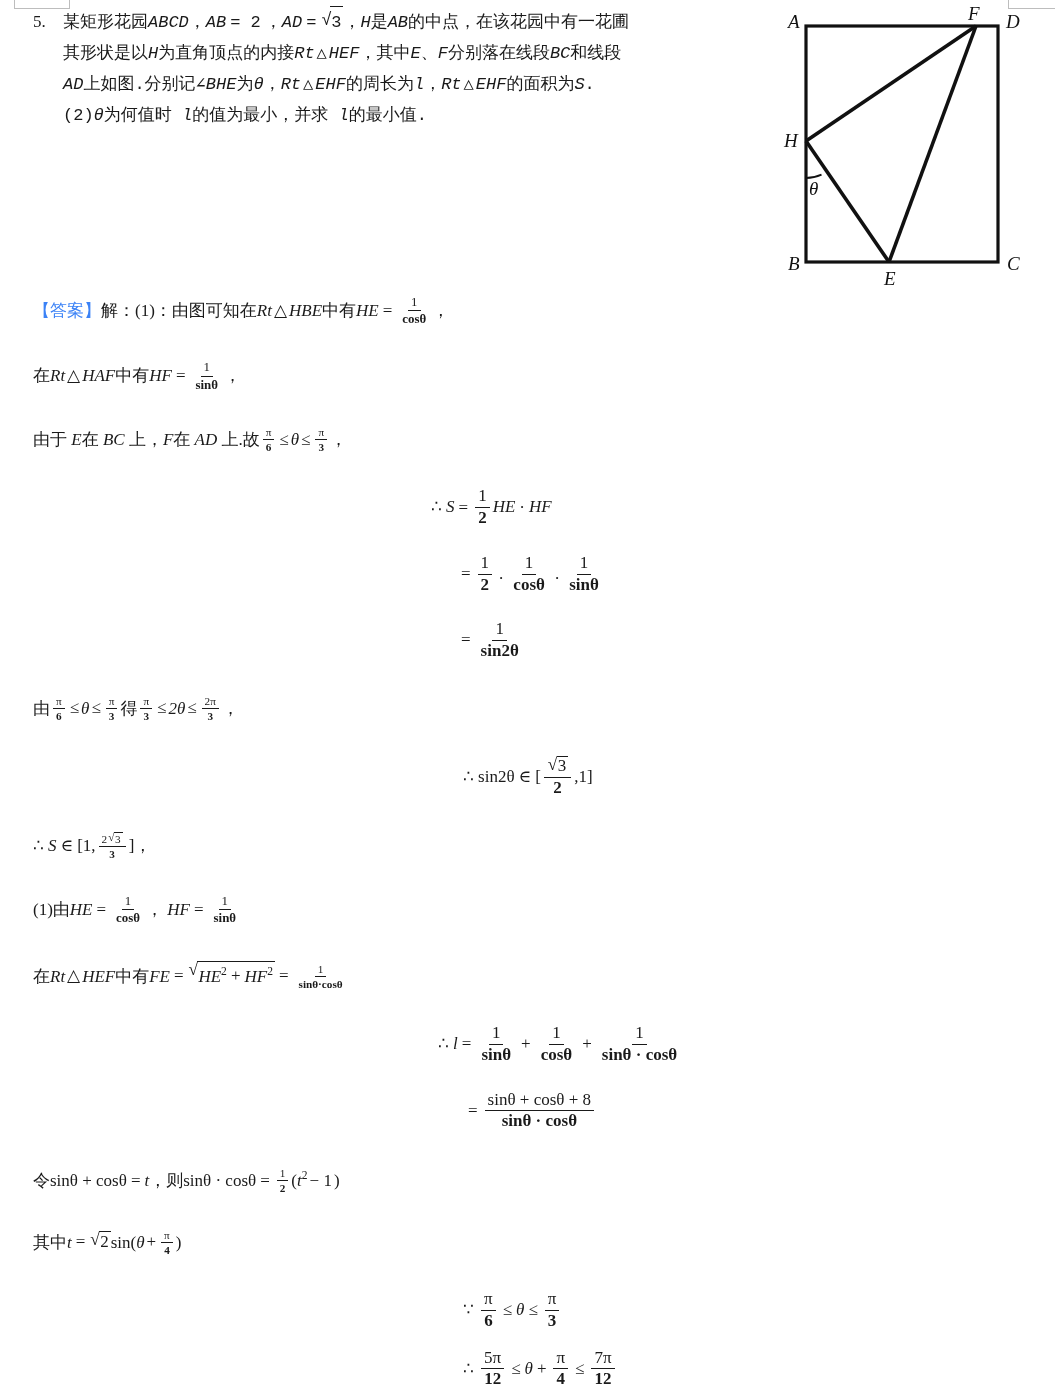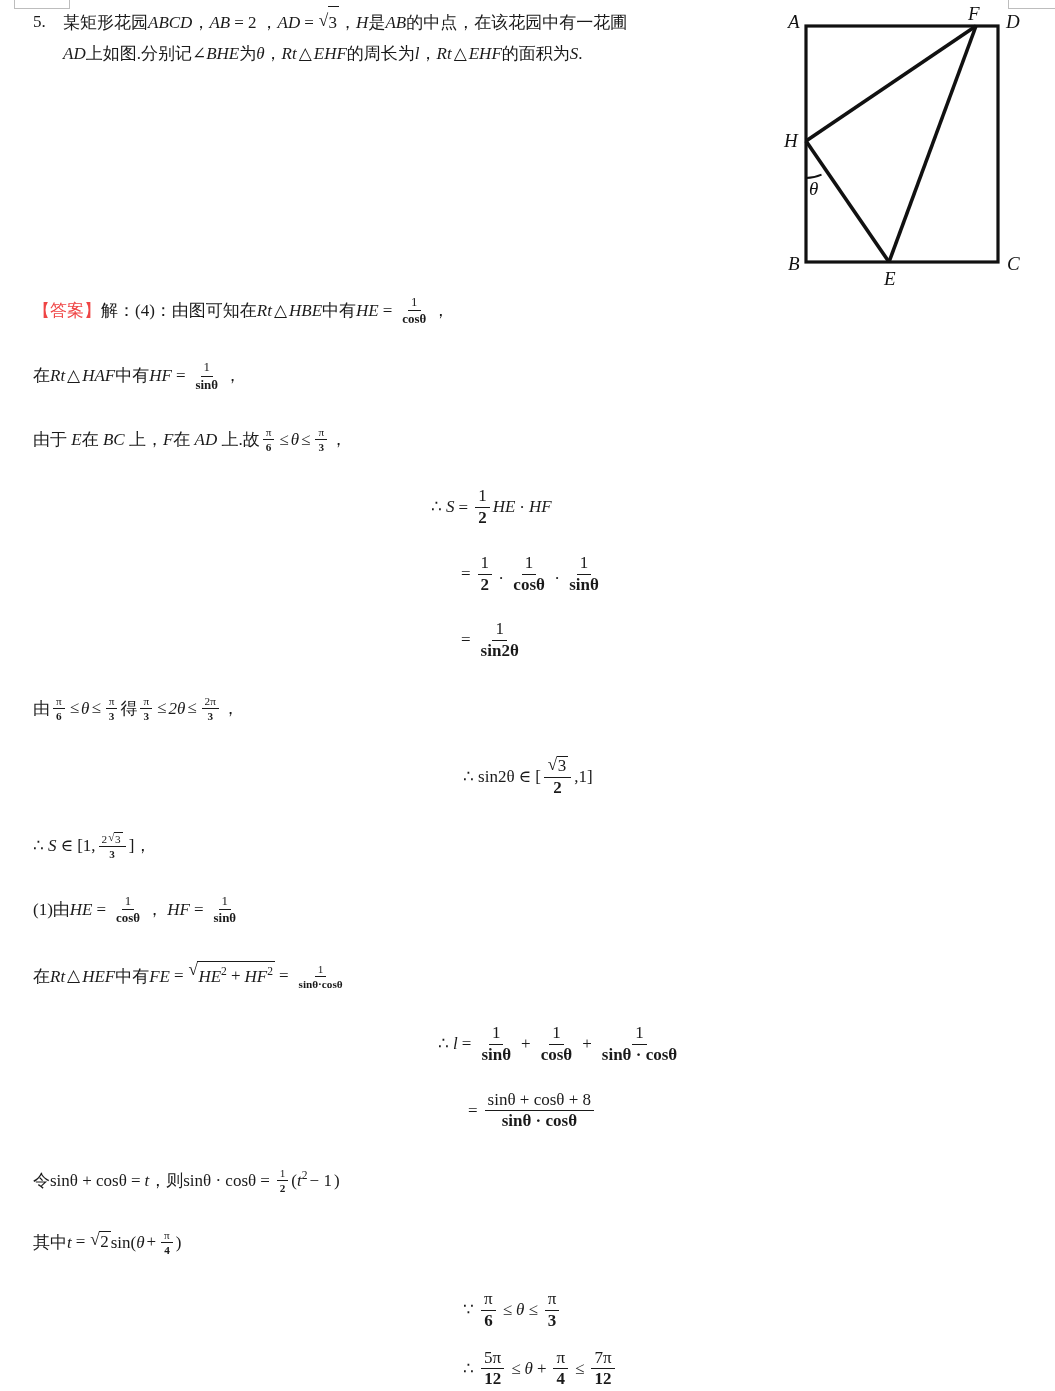--- a/index.html
+++ b/index.html
@@ -40,21 +40,21 @@
     width: 30px;
     flex: 0 0 30px;
     font-size: 17px;
     line-height: 31px;
   }
   .prob-body {
     flex: 1;
     font-size: 17px;
     line-height: 31px;
   }
-  .prob-line { white-space: nowrap; }
+  .prob-line { white-space: nowrap; font-family: Liberation Mono, monospace; }
 
   
   .figure {
     position: absolute;
     left: 776px;
     top: 4px;
     width: 270px;
     height: 292px;
   }
   .figure svg { display: block; }
@@ -71,21 +71,21 @@
     line-height: 20px;
     margin-bottom: 34px;
     white-space: nowrap;
   }
   .sol-line.tight { margin-bottom: 18px; }
   .sol-line.mid { padding-left: 398px; }
   .sol-line.mid2 { padding-left: 430px; }
   .sol-line.mid3 { padding-left: 405px; }
 
   .ans-tag {
-    color: #ef4444;
+    color: #3b82f6;
     font-weight: normal;
   }
 
   
   .m { font-style: italic; }
   .up { font-style: normal; }
   .op { padding: 0 4px; }
   .opn { padding: 0 2px; }
 
   .frac {
@@ -154,24 +154,26 @@
 <div class="corner-mark tl"></div>
 <div class="corner-mark tr"></div>
 
 <div class="problem">
   <div class="prob-row">
     <div class="prob-num">5.</div>
     <div class="prob-body">
 
       <div class="prob-line"><span>某矩形花园</span><span class="m">ABCD</span><span>，</span><span class="m">AB</span><span class="op">= 2</span><span>，</span><span class="m">AD</span><span class="op">=</span><span class="sqrt"><span>3</span></span><span>，</span><span class="m">H</span><span>是</span><span class="m">AB</span><span>的中点，在该花园中有一花圃</span></div>
 
+      <div class="prob-line"><span>其形状是以</span><span class="m">H</span><span>为直角顶点的内接</span><span class="m">Rt</span><span class="tri">△</span><span class="m">HEF</span><span>，其中</span><span class="m">E</span><span>、</span><span class="m">F</span><span>分别落在线段</span><span class="m">BC</span><span>和线段</span></div>
 
       <div class="prob-line"><span class="m">AD</span><span>上如图.分别记∠</span><span class="m">BHE</span><span>为</span><span class="m">θ</span><span>，</span><span class="m">Rt</span><span class="tri">△</span><span class="m">EHF</span><span>的周长为</span><span class="m">l</span><span>，</span><span class="m">Rt</span><span class="tri">△</span><span class="m">EHF</span><span>的面积为</span><span class="m">S</span><span>.</span></div>
 
 
+      <div class="prob-line"><span>(2)</span><span class="m">θ</span><span>为何值时</span><span class="m">&nbsp;</span><span class="m">l</span><span>的值为最小，并求</span><span class="m">&nbsp;</span><span class="m">l</span><span>的最小值.</span></div>
 
     </div>
   </div>
 </div>
 
 <div class="figure">
   <svg width="270" height="292" viewBox="0 0 270 292">
 
     <rect x="30" y="22" width="192" height="236" fill="none" stroke="#111111" stroke-width="3.2"></rect>
 
@@ -187,21 +189,21 @@
     <text x="230" y="24" font-family="Liberation Serif, serif" font-style="italic" font-size="19" fill="#111111">D</text>
     <text x="108" y="281" font-family="Liberation Serif, serif" font-style="italic" font-size="19" fill="#111111">E</text>
     <text x="192" y="16" font-family="Liberation Serif, serif" font-style="italic" font-size="19" fill="#111111">F</text>
     <text x="8" y="143" font-family="Liberation Serif, serif" font-style="italic" font-size="19" fill="#111111">H</text>
     <text x="33" y="191" font-family="Liberation Serif, serif" font-style="italic" font-size="19" fill="#111111">θ</text>
   </svg>
 </div>
 
 <div class="solution">
 
-  <div class="sol-line"><span class="ans-tag">【答案】</span><span>解：(4)：由图可知在</span><span class="m">Rt</span><span class="tri">△</span><span class="m">HBE</span><span>中有</span><span class="m">HE</span><span class="op">=</span><span class="frac sm">
+  <div class="sol-line"><span class="ans-tag">【答案】</span><span>解：(1)：由图可知在</span><span class="m">Rt</span><span class="tri">△</span><span class="m">HBE</span><span>中有</span><span class="m">HE</span><span class="op">=</span><span class="frac sm">
         <span class="num">1</span>
         <span class="den">cosθ</span>
       </span><span>，</span></div>
 
   <div class="sol-line"><span>在</span><span class="m">Rt</span><span class="tri">△</span><span class="m">HAF</span><span>中有</span><span class="m">HF</span><span class="op">=</span><span class="frac sm">
         <span class="num">1</span>
         <span class="den">sinθ</span>
       </span><span>，</span></div>
 
   <div class="sol-line"><span>由于</span><span class="m">&nbsp;</span><span class="m">E</span><span>在</span><span class="m">&nbsp;</span><span class="m">BC</span><span>&nbsp;</span><span>上，</span><span class="m">F</span><span>在</span><span class="m">&nbsp;</span><span class="m">AD</span><span>&nbsp;</span><span>上.故</span><span class="frac xs">

